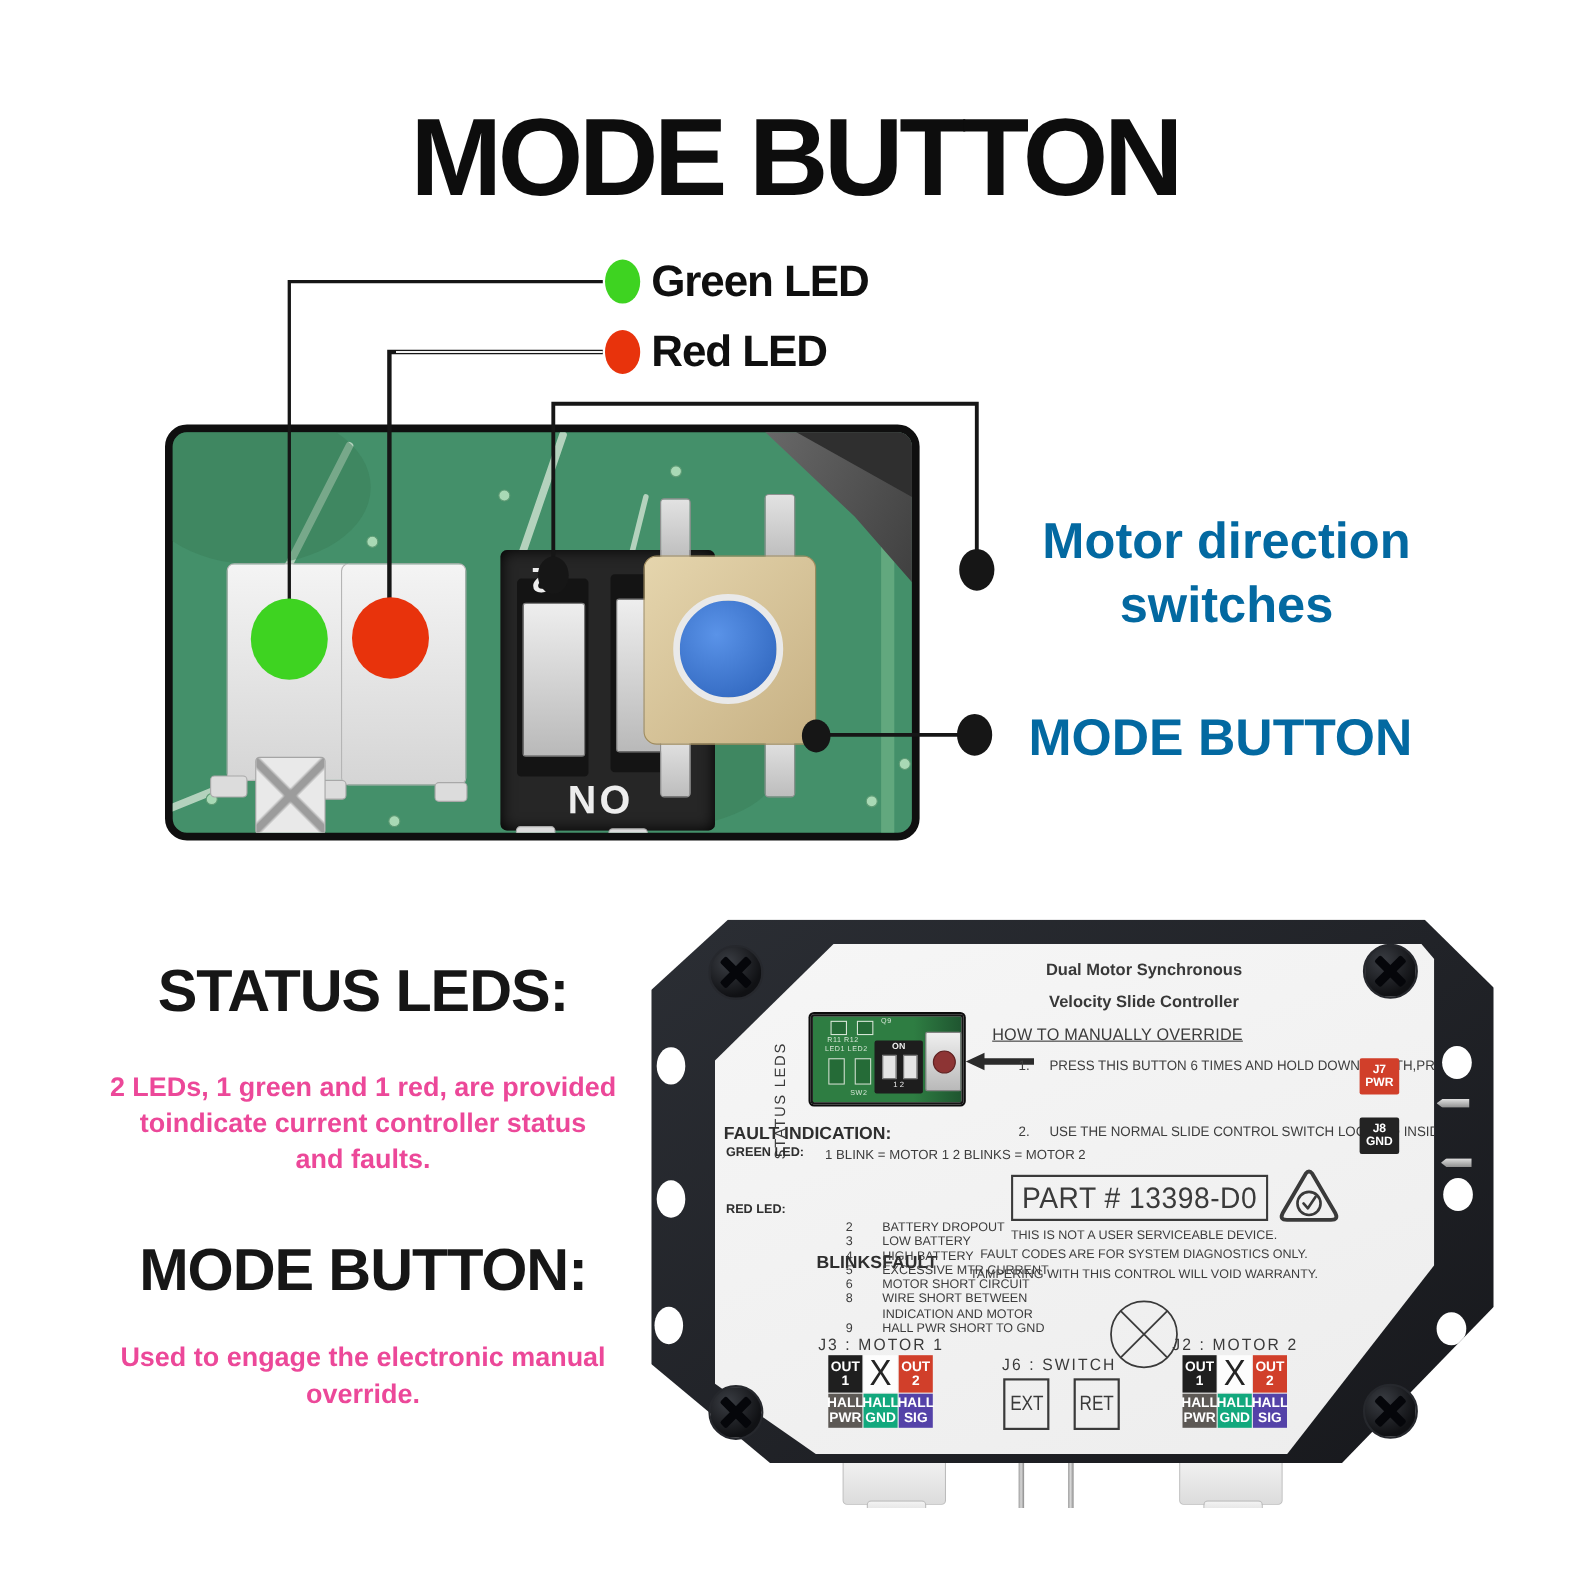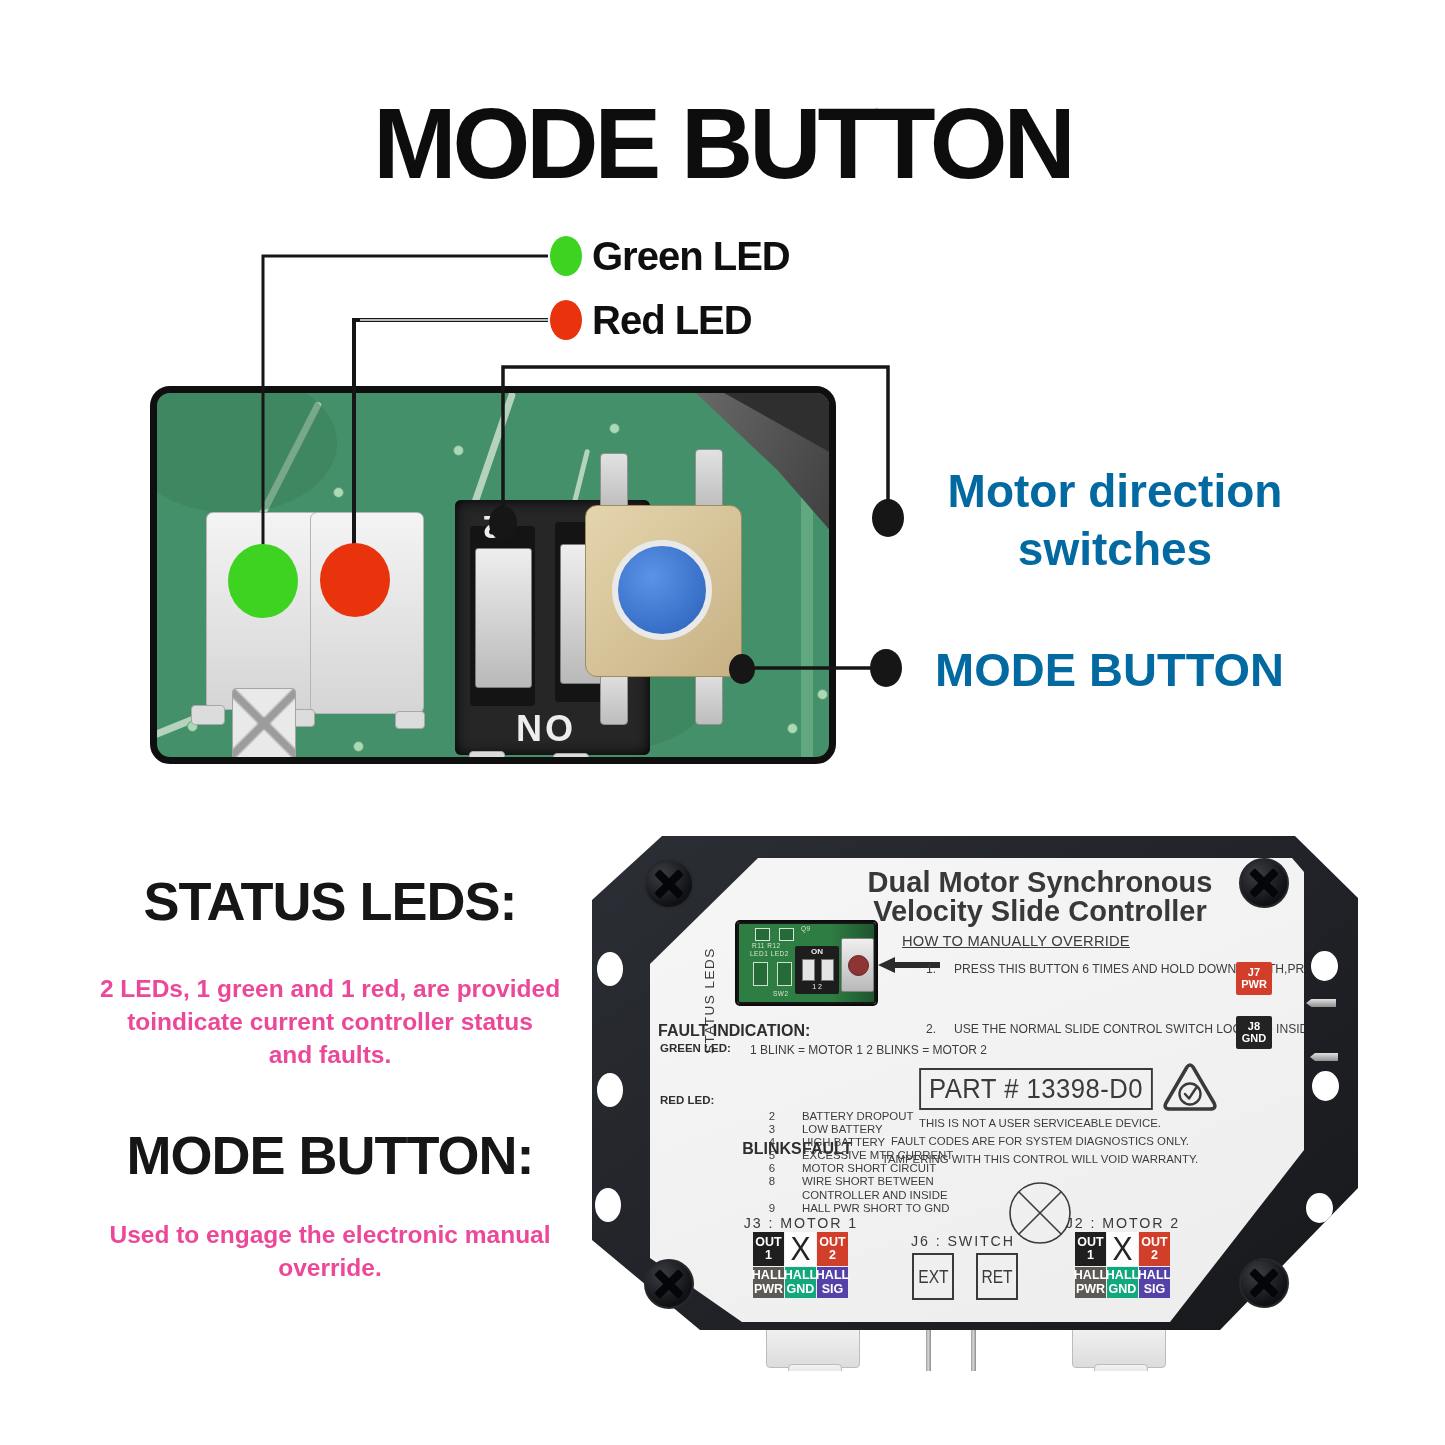--- a/index.html
+++ b/index.html
@@ -40,21 +40,21 @@
         clip-path:polygon(70px 0,703px 0,766px 62px,766px 352px,628px 494px,108px 494px,0 404px,0 64px);}
   .hole{background:#fff;border-radius:50%;}
   .screw{width:46px;height:46px;border-radius:50%;background:radial-gradient(circle at 35% 30%,#3a3d43,#101114 70%);
          border:2px solid #26282d;}
   .screw i{position:absolute;left:50%;top:50%;width:34px;height:8px;background:#05060a;border-radius:2px;}
   .screw i.v1{transform:translate(-50%,-50%) rotate(45deg);}
   .screw i.v2{transform:translate(-50%,-50%) rotate(-45deg);}
   .facelabel{left:650px;top:858px;width:654px;height:464px;background:linear-gradient(160deg,#f6f6f6,#ededed);
         clip-path:polygon(108px 0,642px 0,654px 14px,654px 292px,520px 464px,92px 464px,0 400px,0 106px);
         color:#3b3b3b;}
-  .dev-title{font-size:29px;font-weight:bold;line-height:28.5px;color:#383838;}
+  .dev-title{font-size:15px;font-weight:bold;line-height:28.5px;color:#383838;}
   .vert{writing-mode:vertical-rl;transform:rotate(180deg);font-size:13.5px;letter-spacing:1.5px;color:#3a3a3a;}
   .inset{background:linear-gradient(90deg,#2e7d42 68%,#1f5530);border:2px solid #151515;border-radius:3px;
          box-shadow:0 0 0 2px #0c0c0c;}
   .inset .t{position:absolute;color:#d6e6d6;font-size:6.5px;letter-spacing:.5px;}
   .how{font-size:15.2px;letter-spacing:.2px;text-decoration:underline;transform:scaleX(.97);transform-origin:left;}
   .step{font-size:12.5px;line-height:18.2px;transform:scaleX(.97);transform-origin:left;color:#3d3d3d;}
   .fault-h{font-size:16px;font-weight:bold;color:#2e2e2e;}
   .small-b{font-size:11.5px;font-weight:bold;color:#2e2e2e;}
   .small-t{font-size:12px;line-height:18px;color:#3d3d3d;}
   .frow{display:flex;font-size:11.4px;line-height:13.1px;color:#3d3d3d;}
@@ -257,21 +257,21 @@
       <div class="frow">
           <span class="n">6</span>
           <span class="f">MOTOR SHORT  CIRCUIT</span>
         </div>
       <div class="frow">
           <span class="n">8</span>
           <span class="f">WIRE SHORT BETWEEN</span>
         </div>
       <div class="frow">
           <span class="n"></span>
-          <span class="f">CONTROLLER AND INSIDE</span>
+          <span class="f">INDICATION AND MOTOR</span>
         </div>
       <div class="frow">
           <span class="n">9</span>
           <span class="f">HALL PWR SHORT TO  GND</span>
         </div>
     </div>
 
     <div class="abs partbox" style="left:263px;top:210px;width:242px;height:38px;">PART   # 13398-D0</div>
 
     <svg class="abs" style="left:512px;top:204px;" width="56" height="52" viewBox="0 0 56 52">

